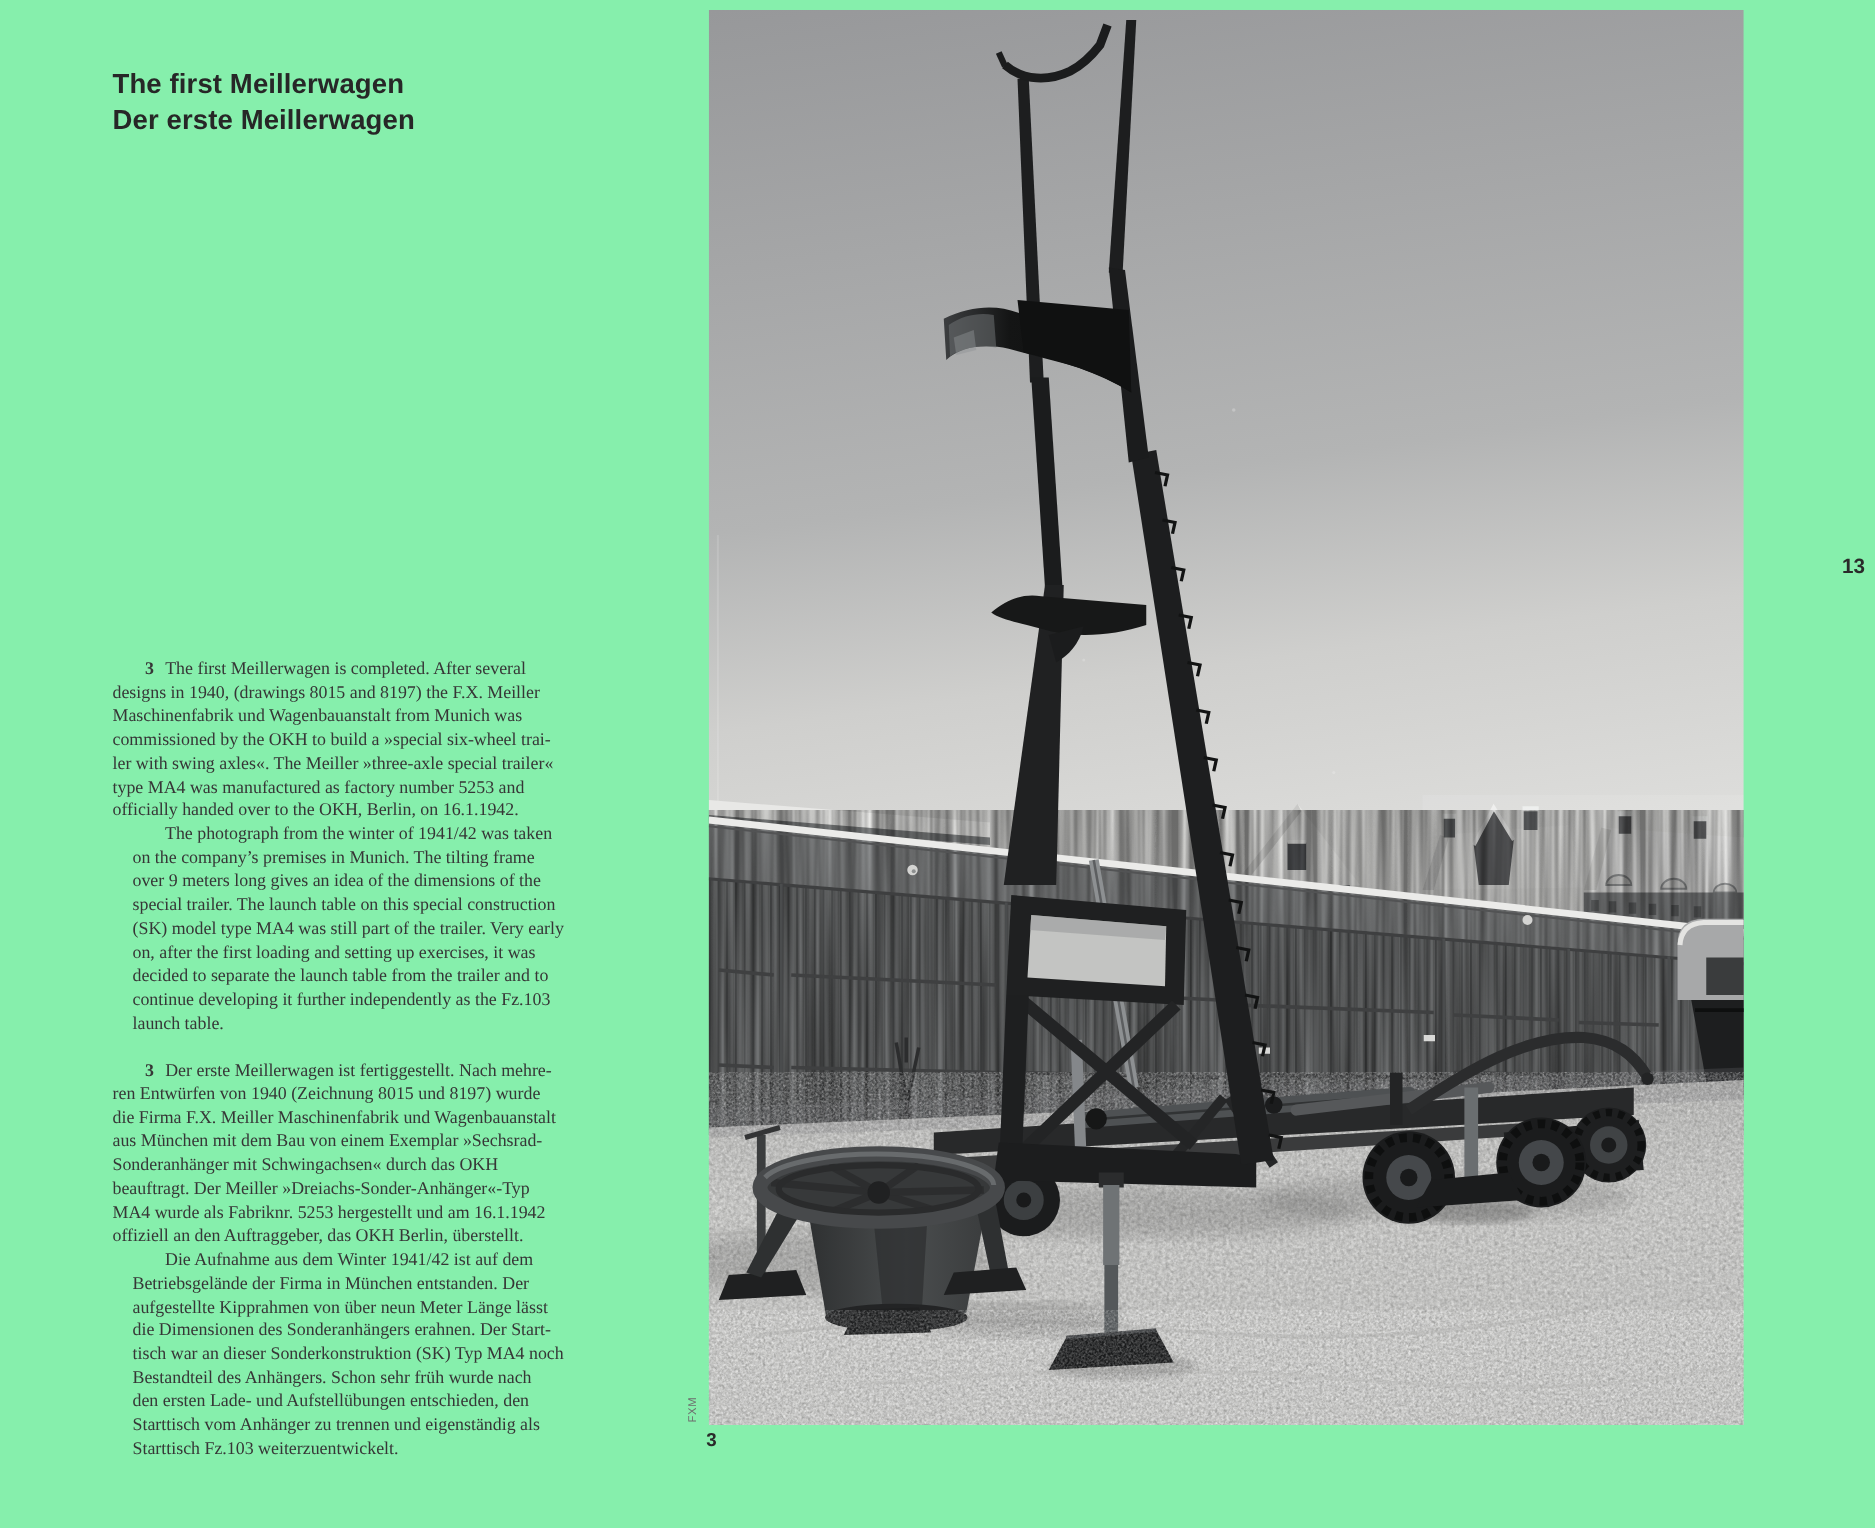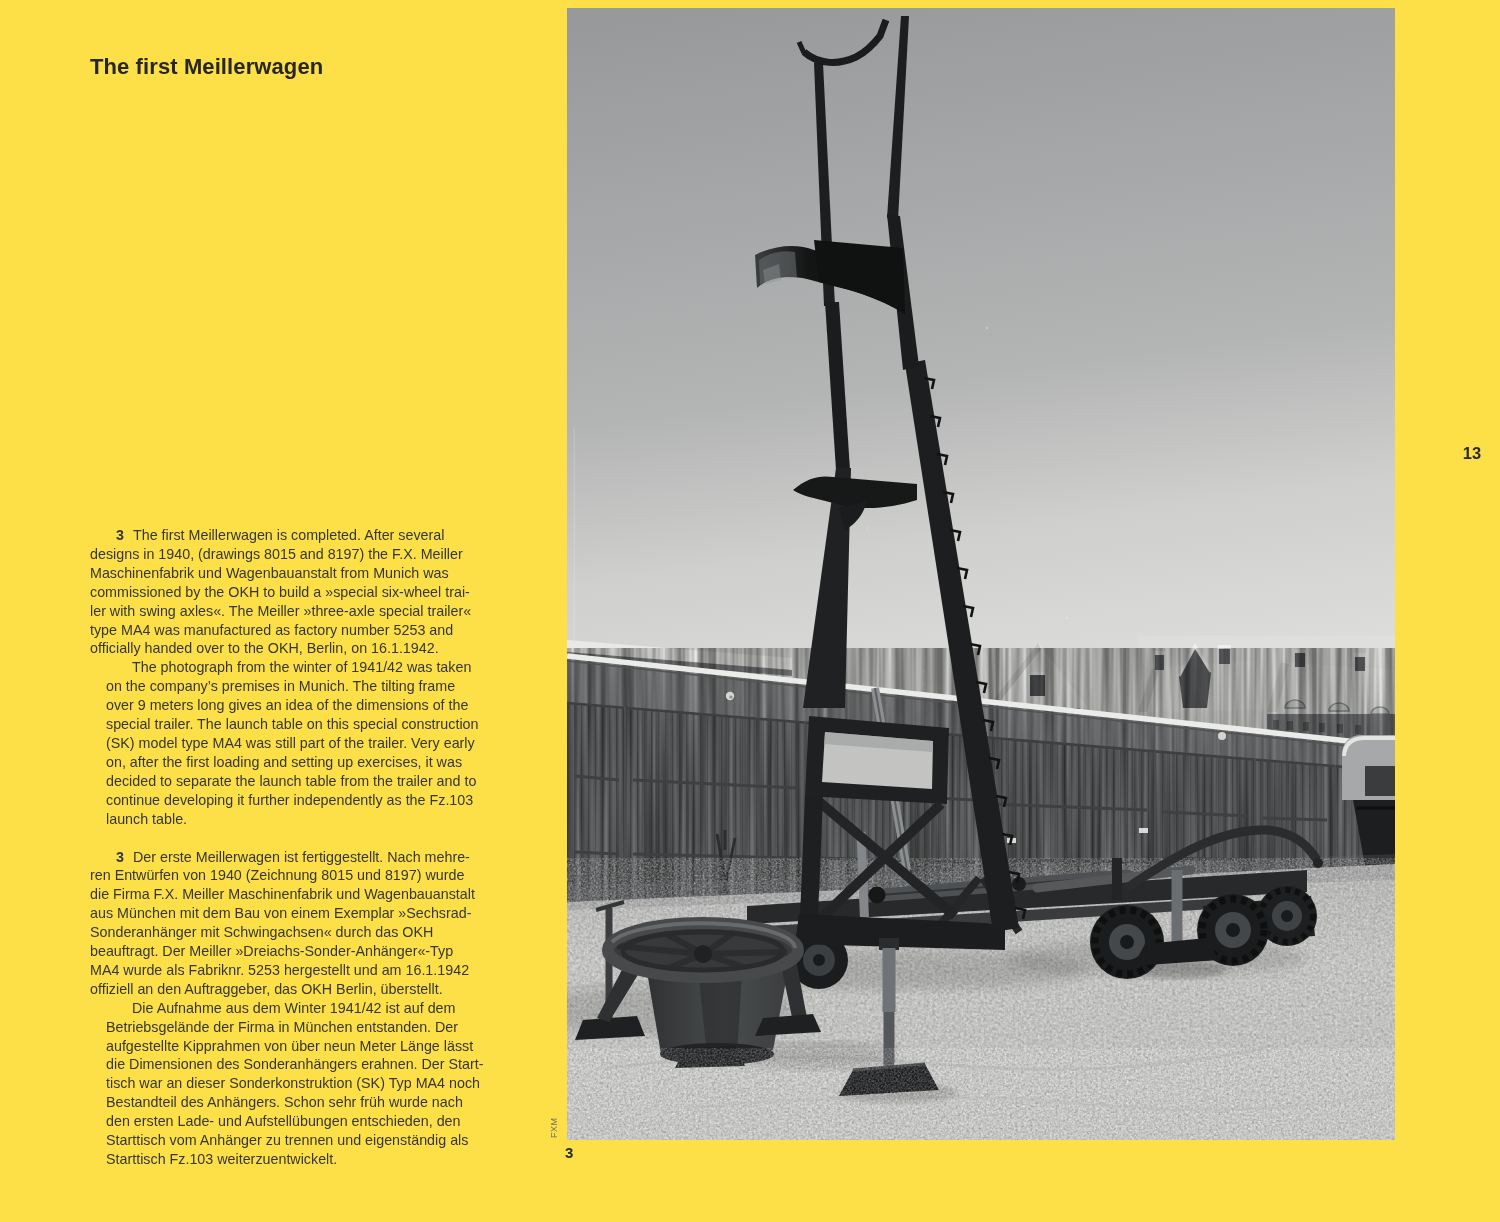--- a/index.html
+++ b/index.html
@@ -1,54 +1,55 @@
 <!DOCTYPE html>
 <html><head>
 <meta charset="utf-8">
 <style>
   html,body{margin:0;padding:0;}
   body{
     width:1500px;height:1222px;position:relative;background:#ffffff;
     font-family:"Liberation Sans","DejaVu Sans",sans-serif;
     -webkit-font-smoothing:antialiased;
   }
-  .page{position:absolute;inset:0;width:1500px;height:1222px;overflow:hidden;background:#fde047;}
+  .page{position:absolute;inset:0;width:1500px;height:1222px;overflow:hidden;background:#86efac;}
   .title{
     position:absolute;left:90px;top:52px;width:420px;
     font-size:22px;font-weight:700;line-height:29px;color:#272727;letter-spacing:0.1px;
   }
   .bodycol{
     position:absolute;left:90px;top:526px;width:460px;color:#363636;
     font-size:14.3px;line-height:18.9px;
   }
-  .para{margin:0;white-space:pre-line;text-indent:26px;}
+  .para{margin:0;white-space:pre-line;text-indent:26px;font-family:Liberation Serif, serif;}
   .para.cont{margin-top:0;margin-left:16px;}
   .para.degap{margin-top:19px;}
   .pnum{font-weight:700;padding-right:9px;}
   .pagenum{
-    position:absolute;left:1452px;top:444px;width:40px;text-align:center;
+    position:absolute;left:1452px;top:444px;width:40px;text-align:right;
     font-size:16.5px;font-weight:700;color:#2a2a2a;
   }
   .figure{position:absolute;left:567px;top:8px;width:828px;height:1132px;}
   .figure svg{display:block;width:828px;height:1132px;}
   .fig-caption{
     position:absolute;left:565px;top:1144px;font-size:15px;font-weight:700;color:#2a2a2a;
   }
   .fig-credit{
     position:absolute;left:549px;top:1138px;font-size:9px;color:#6d6d6d;letter-spacing:0.5px;
     transform:rotate(-90deg);transform-origin:0 0;white-space:nowrap;
   }
 </style>
 </head>
 <body>
 
 <div class="page">
 
   <div class="title">
       <div>The first Meillerwagen</div>
+      <div>Der erste Meillerwagen</div>
     </div>
 
   <div class="bodycol">
       <p class="para"><span class="pnum">3</span><span>The first Meillerwagen is completed. After several
 designs in 1940, (drawings 8015 and 8197) the F.X. Meiller
 Maschinenfabrik und Wagenbauanstalt from Munich was
 commissioned by the OKH to build a »special six-wheel trai-
 ler with swing axles«. The Meiller »three-axle special trailer«
 type MA4 was manufactured as factory number 5253 and
 officially handed over to the OKH, Berlin, on 16.1.1942.</span></p>

